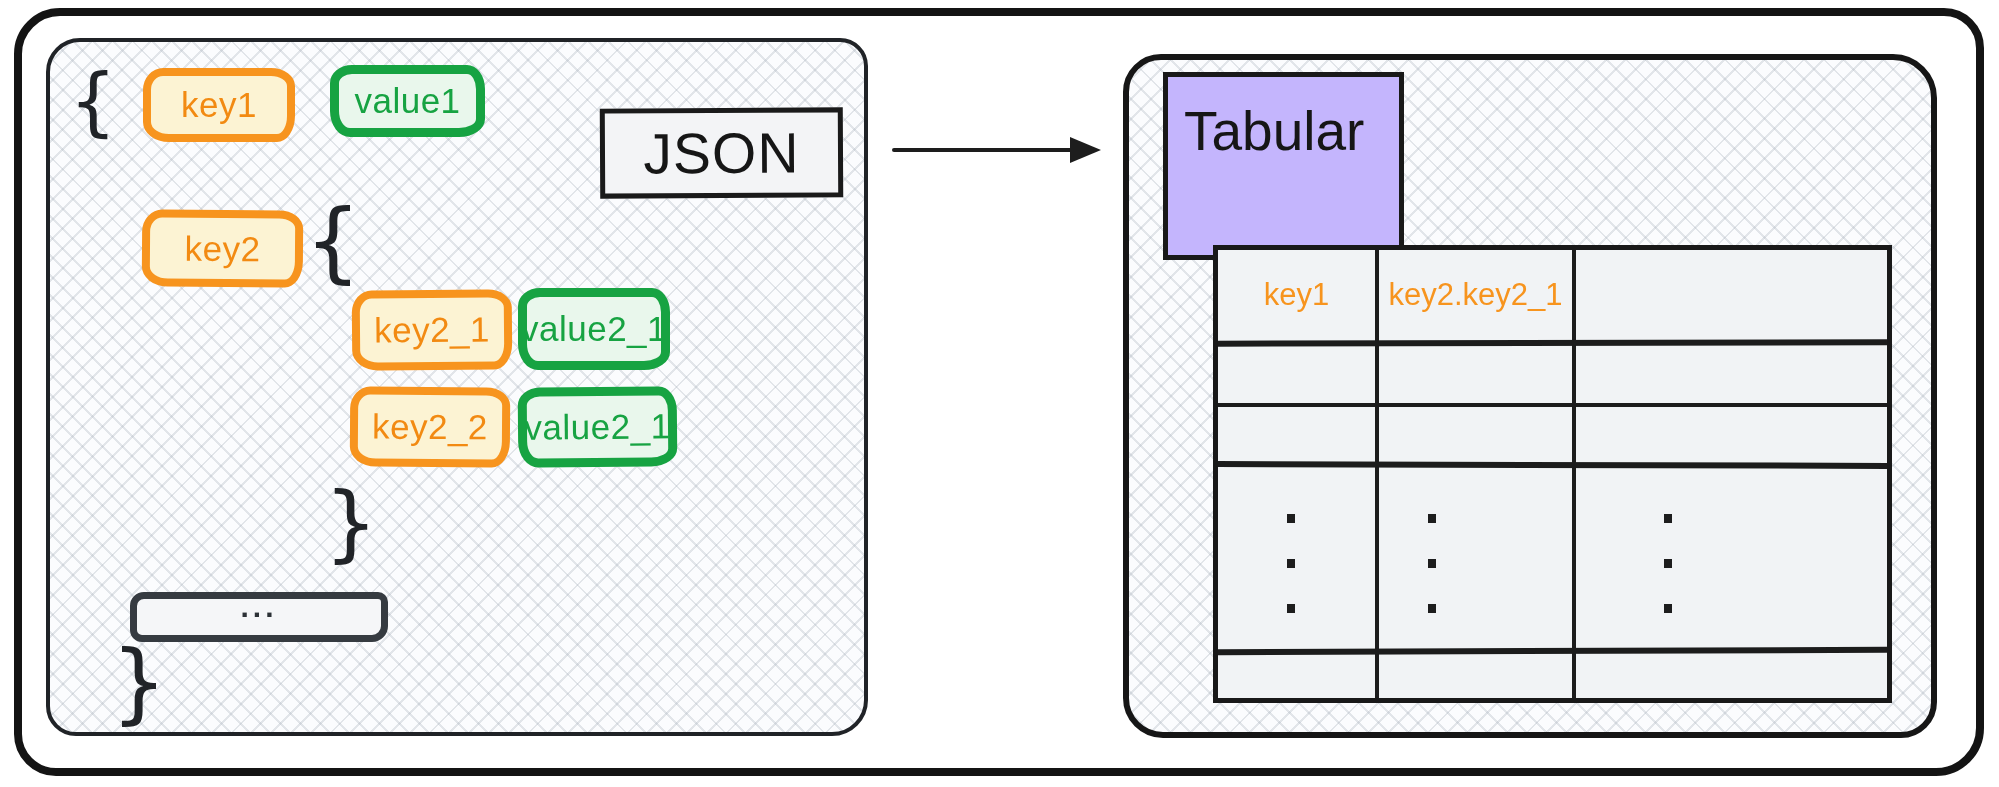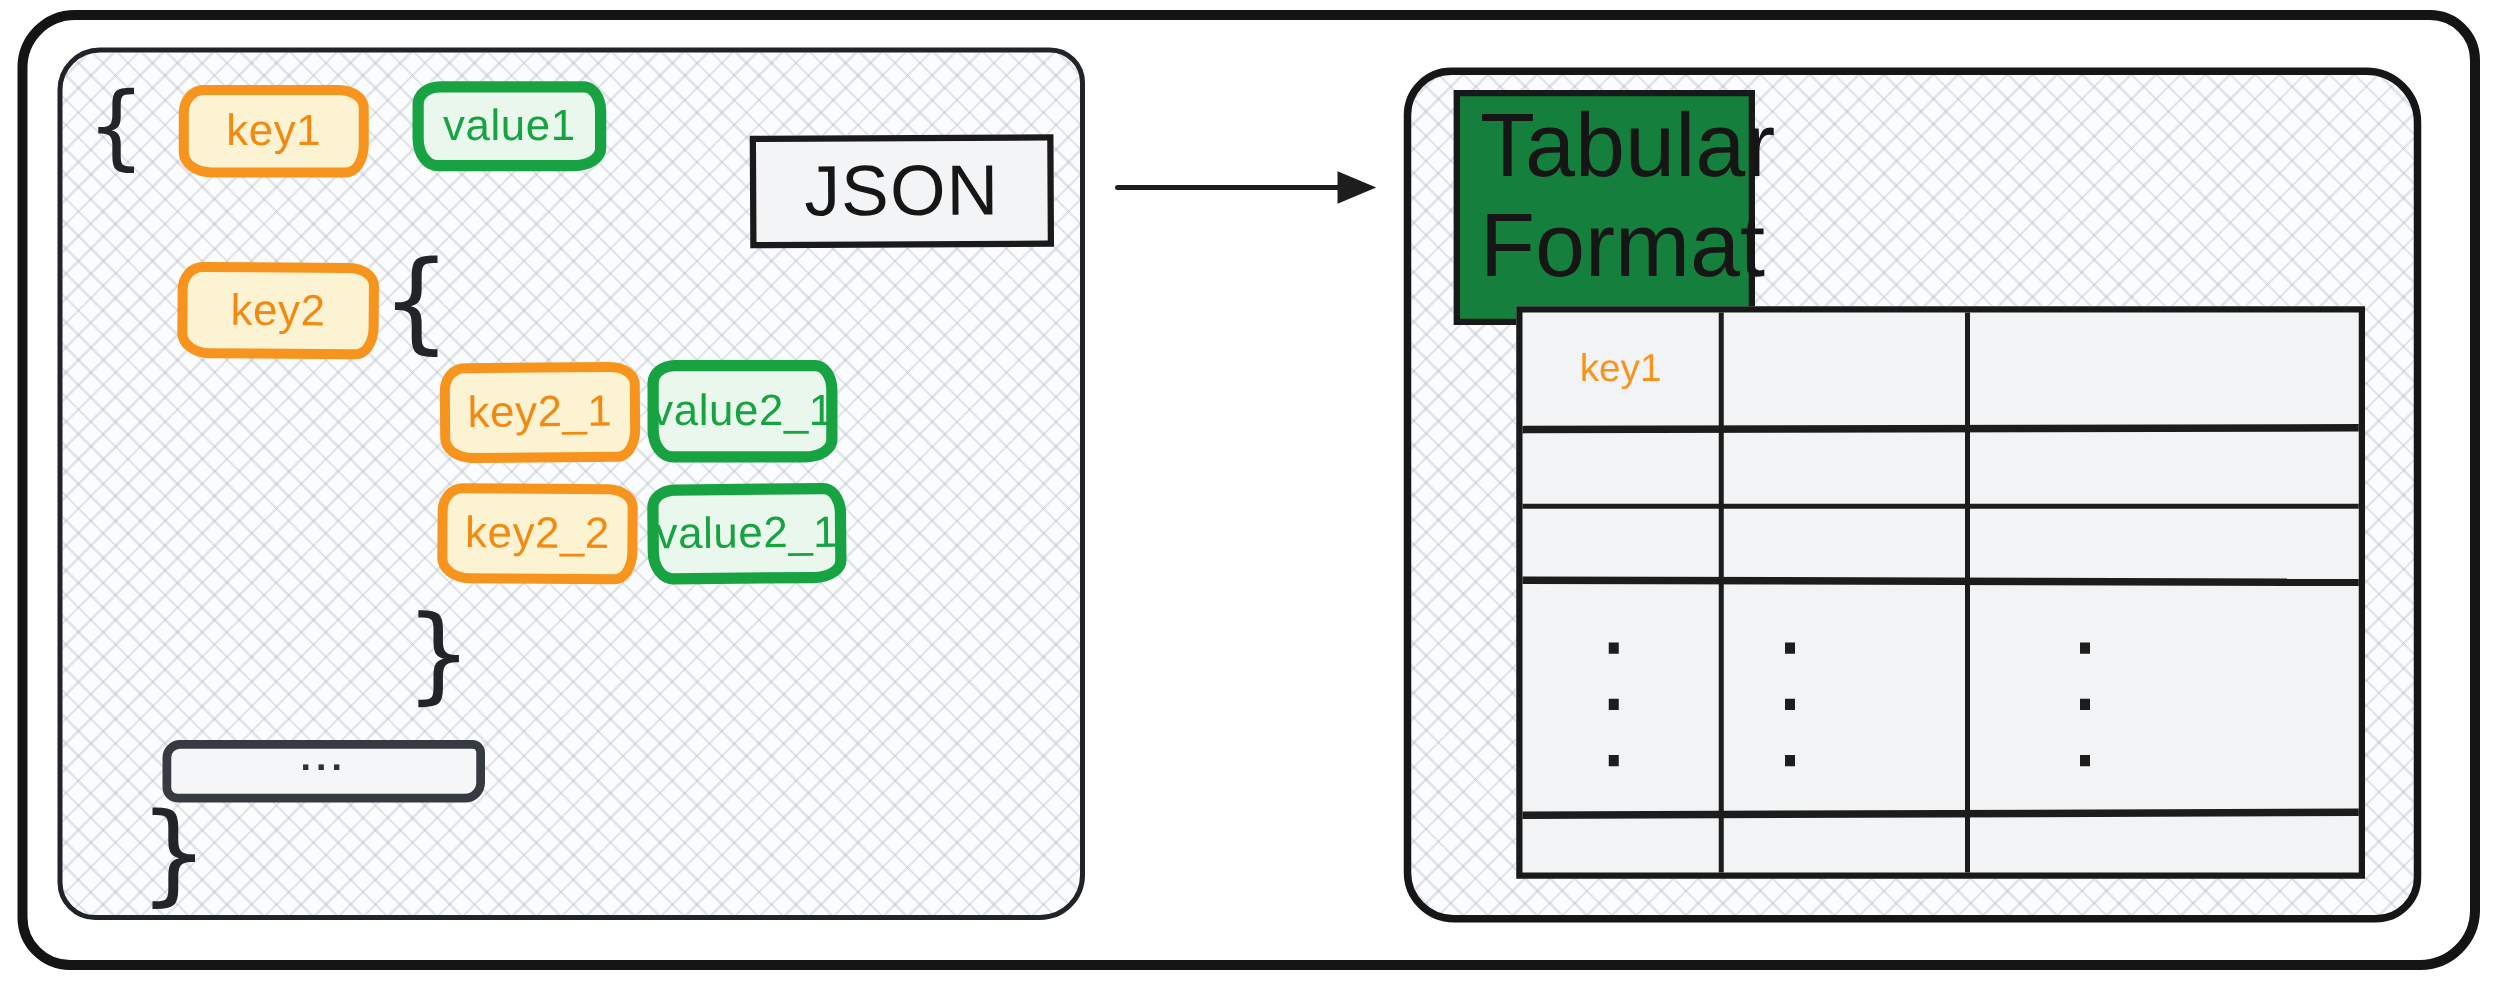--- a/index.html
+++ b/index.html
@@ -121,23 +121,23 @@
     border-left: 31px solid #1D1D1D;
     border-top: 13px solid transparent;
     border-bottom: 13px solid transparent;
   }
 
   
   .tabular-label {
     left: 1163px; top: 72px;
     width: 241px; height: 188px;
     border: 5px solid #191919;
-    background: #15803d;
-    padding: 0 0 0 16px;
-    font-size: 72px;
+    background: #c4b5fd;
+    padding: 14px 0 0 16px;
+    font-size: 55px;
     line-height: 80px;
     color: #161616;
   }
 
   .table {
     left: 1213px; top: 245px;
     width: 679px; height: 458px;
     border: 5px solid #191919;
     background: #F1F3F5;
   }
@@ -235,32 +235,32 @@
     <span>JSON</span>
   </div>
 
   <div class="abs arrow">
     <div class="arrow-line"></div>
     <div class="arrow-head"></div>
   </div>
 
   <div class="abs tabular-label">
     <div>Tabular</div>
-    <div>Format</div>
   </div>
 
   <div class="abs table">
     <div class="vline vline-1"></div>
     <div class="vline vline-2"></div>
     <div class="hline hline-1"></div>
     <div class="hline hline-2"></div>
     <div class="hline hline-3"></div>
     <div class="hline hline-4"></div>
 
     <div class="th th-1">key1</div>
+    <div class="th th-2">key2.key2_1</div>
     <div class="th th-3"></div>
 
     <div class="vdots vdots-1">
       <span class="dot"></span>
       <span class="dot"></span>
       <span class="dot"></span>
     </div>
     <div class="vdots vdots-2">
       <span class="dot"></span>
       <span class="dot"></span>

